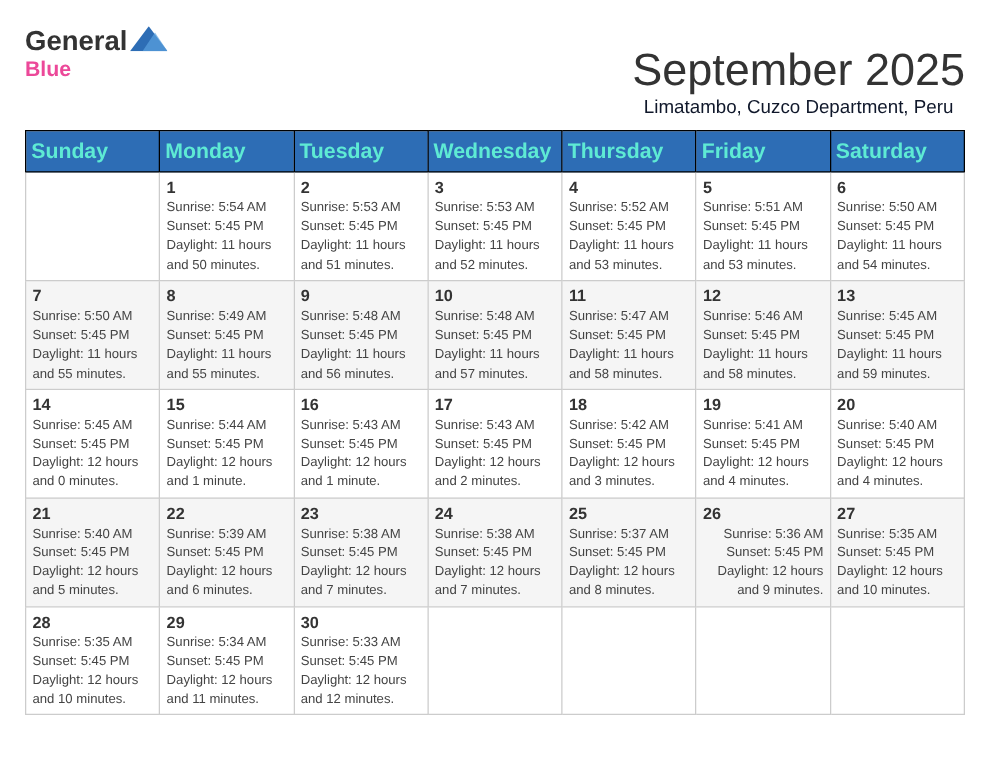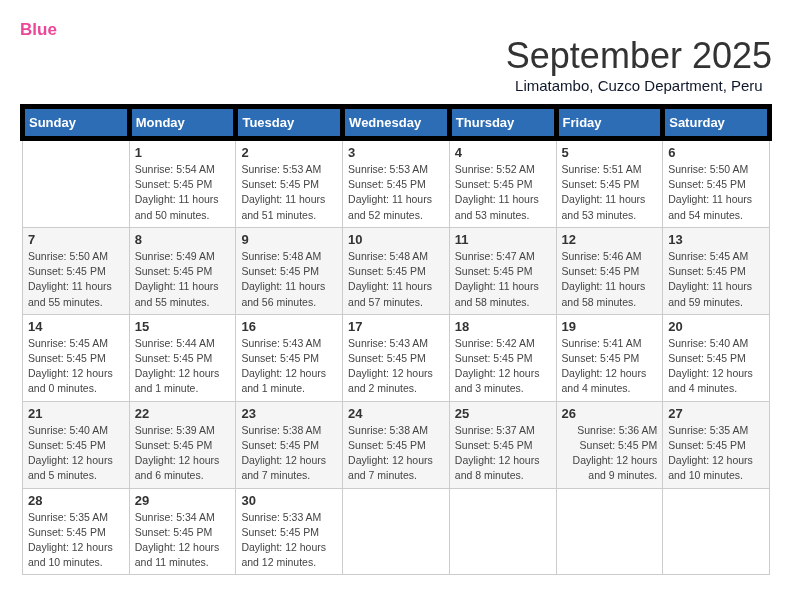--- a/index.html
+++ b/index.html
@@ -56,26 +56,26 @@
       color: #0f172a;
       text-align: center;
     }
     table {
       width: 100%;
       border-collapse: collapse;
       font-size: 11px;
     }
     thead tr th {
       background-color: #2d6db5;
-      color: #ffffff;
+      color: #5eead4;
       padding: 6px 4px;
       text-align: left;
-      font-size: 13px;
+      font-size: 17px;
       font-weight: bold;
-      border: 5px solid #000000;
+      border: 1px solid #000000;
     }
     tbody tr td {
       border: 1px solid #ccc;
       vertical-align: top;
       padding: 4px 5px;
       min-height: 70px;
       height: 80px;
       width: 14.28%;
     }
     .day-number {
@@ -98,20 +98,27 @@
     }
     .empty-cell {
       background: #fff !important;
     }
   </style>
 </head>
 <body>
 
 <div class="header-area">
   <div class="logo">
+    <div class="logo-text">
+      <span class="logo-general">General</span>
+      <svg class="logo-icon" viewBox="0 0 30 20">
+        <polygon points="0,20 15,0 30,20" fill="#2d6db5"></polygon>
+        <polygon points="10,20 20,5 30,20" fill="#5ba3e0" opacity="0.7"></polygon>
+      </svg>
+    </div>
     <span class="logo-blue">Blue</span>
   </div>
   <div class="title-area">
     <div class="month-title">September 2025</div>
     <div class="subtitle">Limatambo, Cuzco Department, Peru</div>
   </div>
 </div>
 
 <table>
   <thead>

